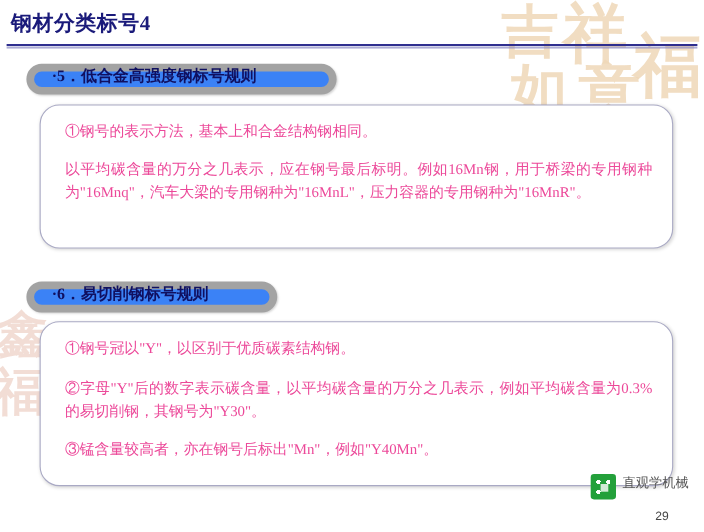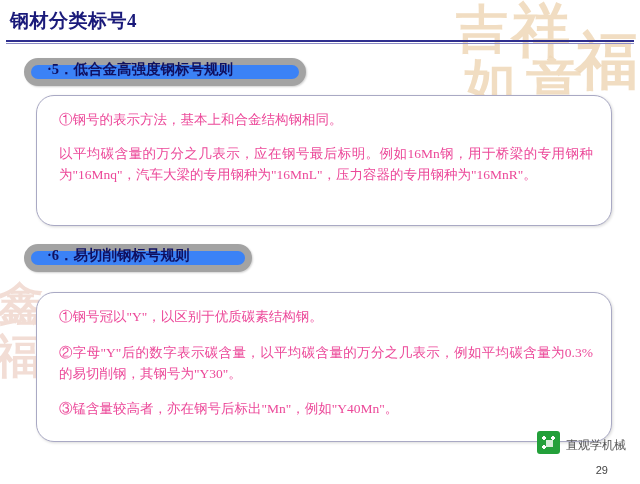--- a/index.html
+++ b/index.html
@@ -112,21 +112,21 @@
     box-shadow: 1px 1px 2px rgba(0,0,0,0.18);
   }
   .section-head span {
     font-family: "Liberation Serif", serif;
     font-size: 14.5px;
     font-weight: bold;
     color: #101060;
     white-space: nowrap;
   }
   #head1 { left: 24px; top: 58px; width: 282px; }
-  #head2 { left: 24px; top: 244px; width: 228px; }
+  #head2 { left: 24px; top: 256px; width: 228px; }
 
   .content-box {
     position: absolute;
     box-sizing: border-box;
     background: #ffffff;
     border: 1px solid #a9a9c4;
     border-radius: 18px;
     box-shadow: 1px 1px 3px rgba(0,0,0,0.15);
   }
   #box1 { left: 36px; top: 95px; width: 576px; height: 131px; }
@@ -144,21 +144,21 @@
   #b1p2 { left: 22px; top: 48px; width: 534px; text-indent: 0; }
   #b2p1 { left: 22px; top: 14px; width: 530px; }
   #b2p2 { left: 22px; top: 50px; width: 534px; }
   #b2p3 { left: 22px; top: 106px; width: 530px; }
 
   .footer-logo {
     position: absolute;
     right: 14px;
     bottom: 30px;
     display: flex;
-    align-items: flex-end;
+    align-items: flex-start;
     gap: 6px;
   }
   .qr {
     width: 23px;
     height: 23px;
     background:
       linear-gradient(#23a03a,#23a03a) 0 0/23px 23px no-repeat;
     border-radius: 3px;
     position: relative;
   }

